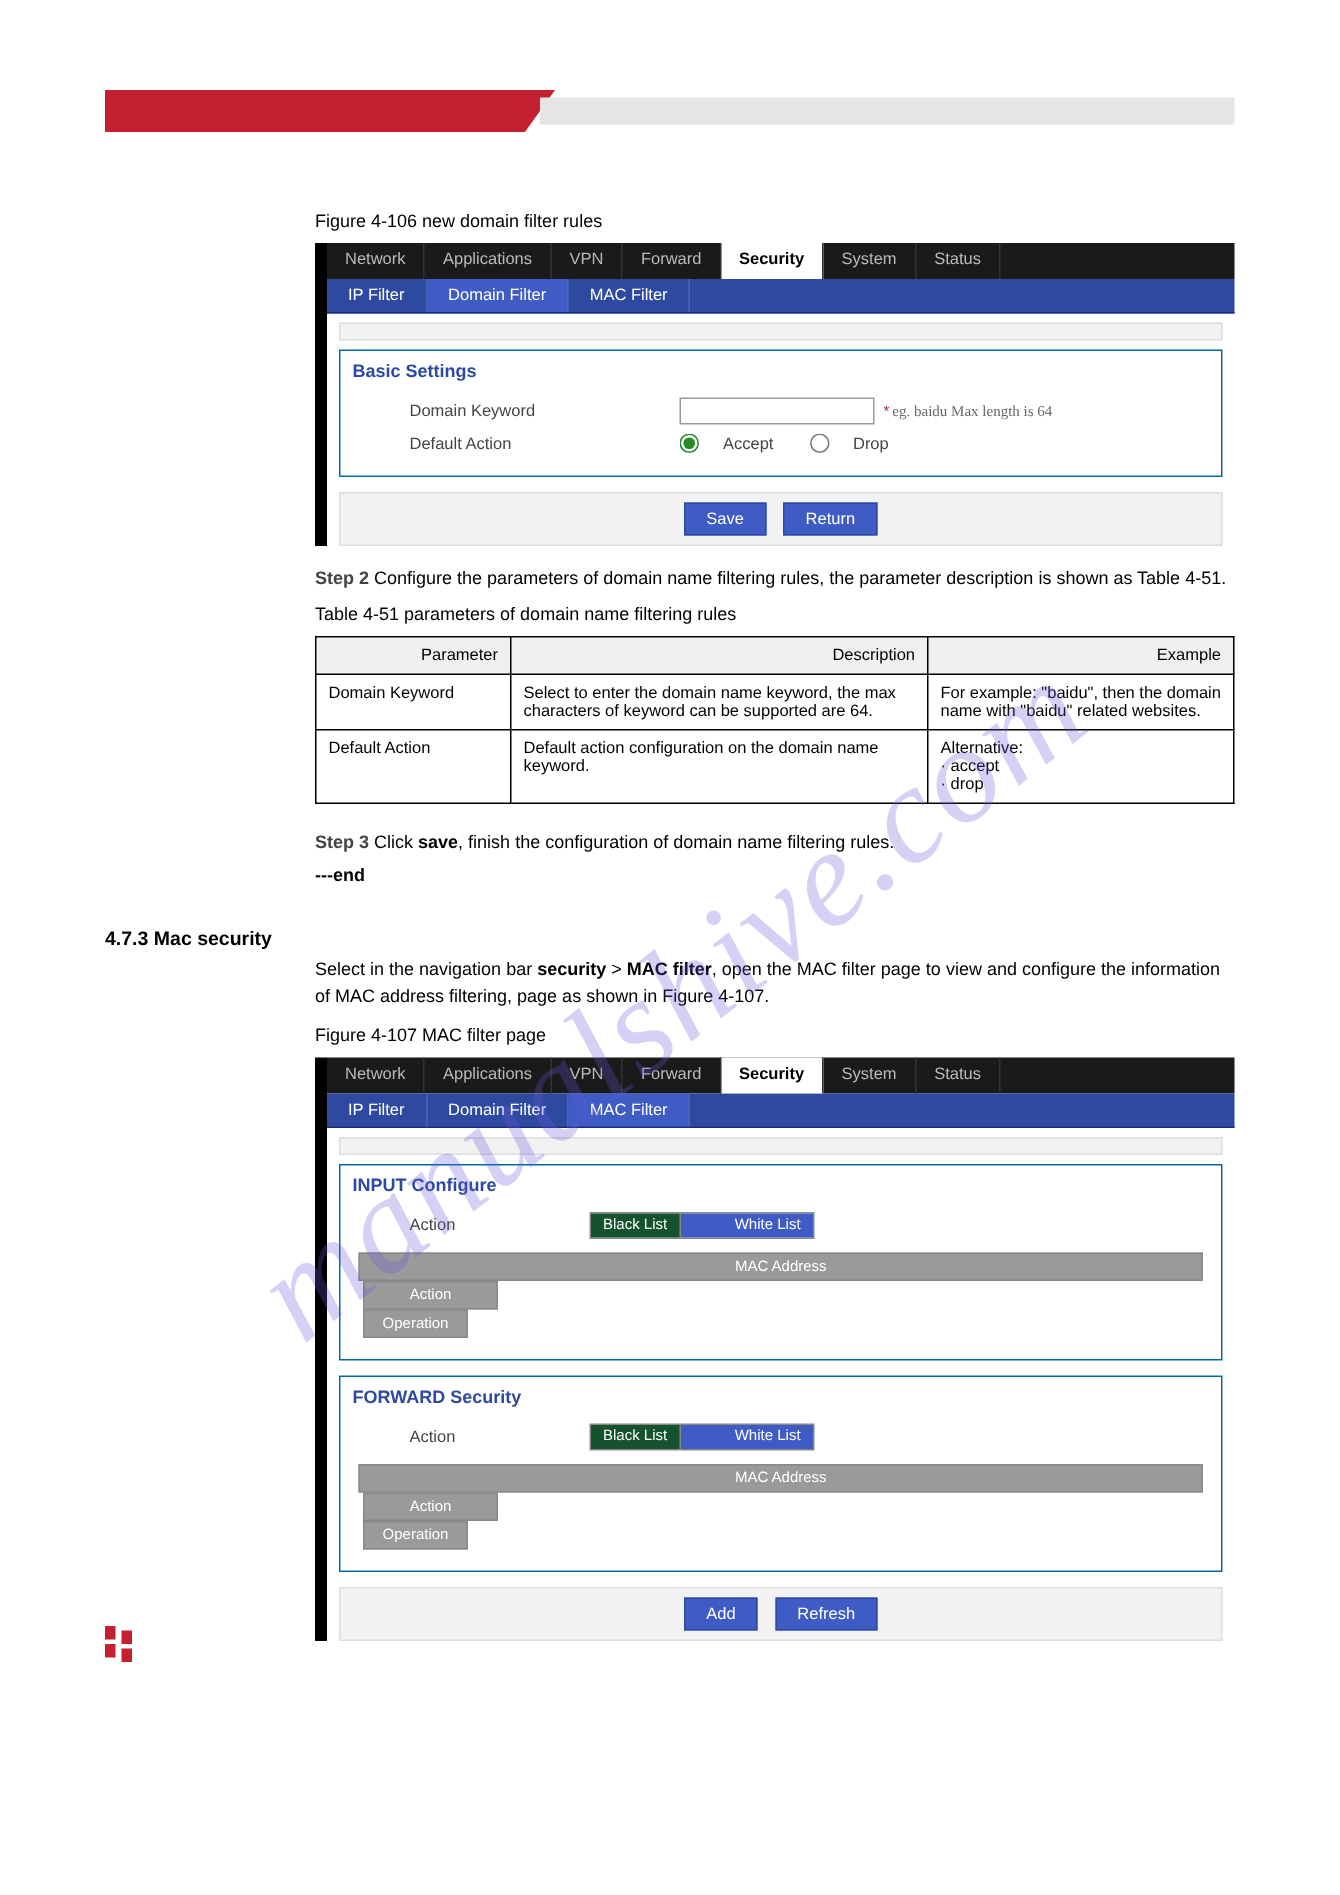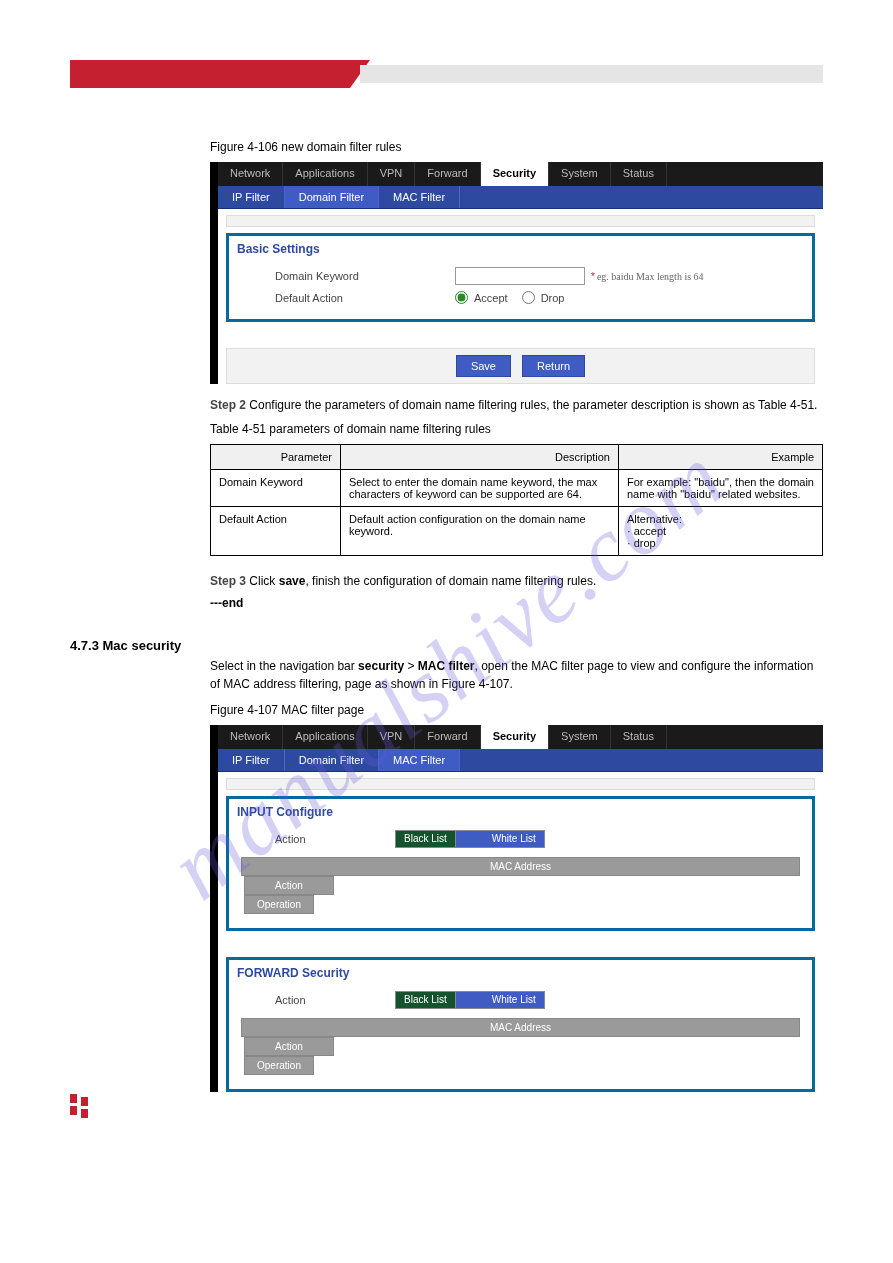--- a/index.html
+++ b/index.html
@@ -12,28 +12,28 @@
 
   .figure-caption { margin: 10px 0 8px 0; font-size: 12px; }
   .router-ui { border-left: 8px solid #000; background: #fff; margin-bottom: 14px; }
   .main-tabs { background: #1a1a1a; display: flex; height: 24px; }
   .main-tab { color: #bbb; font-size: 11px; padding: 5px 12px 4px; cursor: pointer; border-right: 1px solid #333; }
   .main-tab.active { background: #fff; color: #000; font-weight: bold; }
   .sub-tabs { background: #2e4aa0; display: flex; height: 23px; border-bottom: 1px solid #1a2f7a; }
   .sub-tab { color: #fff; font-size: 11px; padding: 5px 14px 4px; cursor: pointer; border-right: 1px solid #4a66c0; }
   .sub-tab.active { background: #3f5cc4; }
   .spacer-bar { height: 12px; background: #f2f2f2; margin: 6px 8px; border: 1px solid #ddd; }
-  .panel { margin: 6px 8px 26px; border: 3px solid #0369a1; padding: 8px 10px 12px; }
+  .panel { margin: 6px 8px 10px; border: 1px solid #0369a1; padding: 8px 10px 12px; }
   .panel-title { color: #2e4aa0; font-size: 12px; font-weight: bold; margin: -2px 0 8px -2px; }
   .form-row { display: flex; align-items: center; padding: 3px 0 3px 36px; font-size: 11px; }
   .form-label { width: 180px; color: #444; }
   .text-input { width: 130px; height: 18px; border: 1px solid #999; font-size: 11px; padding: 0 2px; }
   .hint { color: #c42030; margin-left: 6px; font-size: 10px; }
   .hint-text { color: #666; margin-left: 2px; font-size: 10px; font-family: Liberation Serif, serif; }
-  .radio-set { display: flex; align-items: flex-end; gap: 4px; }
+  .radio-set { display: flex; align-items: flex-end; gap: 14px; }
   .radio-set input { margin: 0 2px 0 0; accent-color: #2a8a2a; }
   .radio-label { margin-right: 10px; color: #444; }
   .button-row { margin: 4px 8px 10px; background: #f2f2f2; border: 1px solid #ddd; padding: 6px; text-align: center; }
   .btn { display: inline-block; background: #3f5cc4; color: #fff; font-size: 11px; padding: 4px 14px; border: 1px solid #2e4aa0; margin: 0 4px; cursor: pointer; }
   .step-intro { margin: 8px 0; font-size: 12px; }
   .params-table { border-collapse: collapse; width: 100%; margin-top: 4px; }
   .params-table th, .params-table td { border: 1px solid #000; padding: 6px 8px; font-size: 11px; vertical-align: top; }
   .params-table th { background: #f0f0f0; font-weight: normal; text-align: right; }
   .params-table .col1 { width: 130px; }
   .params-table .col2 { width: 278px; }
@@ -200,20 +200,24 @@
           <div class="toggle-btn active">White List</div>
         </div>
       </div>
       <div class="data-header">
         <div class="cell cell-mac">MAC Address</div>
         <div class="cell cell-action">Action</div>
         <div class="cell cell-op">Operation</div>
       </div>
     </div>
 
+    <div class="button-row">
+      <span class="btn">Add</span>
+      <span class="btn">Refresh</span>
+    </div>
   </div>
   </div>
 
   <div class="logo-block">
     <div class="r1"></div>
       <div class="r2"></div>
       <div class="r3"></div>
       <div class="r4"></div>
   </div>
 </div>

